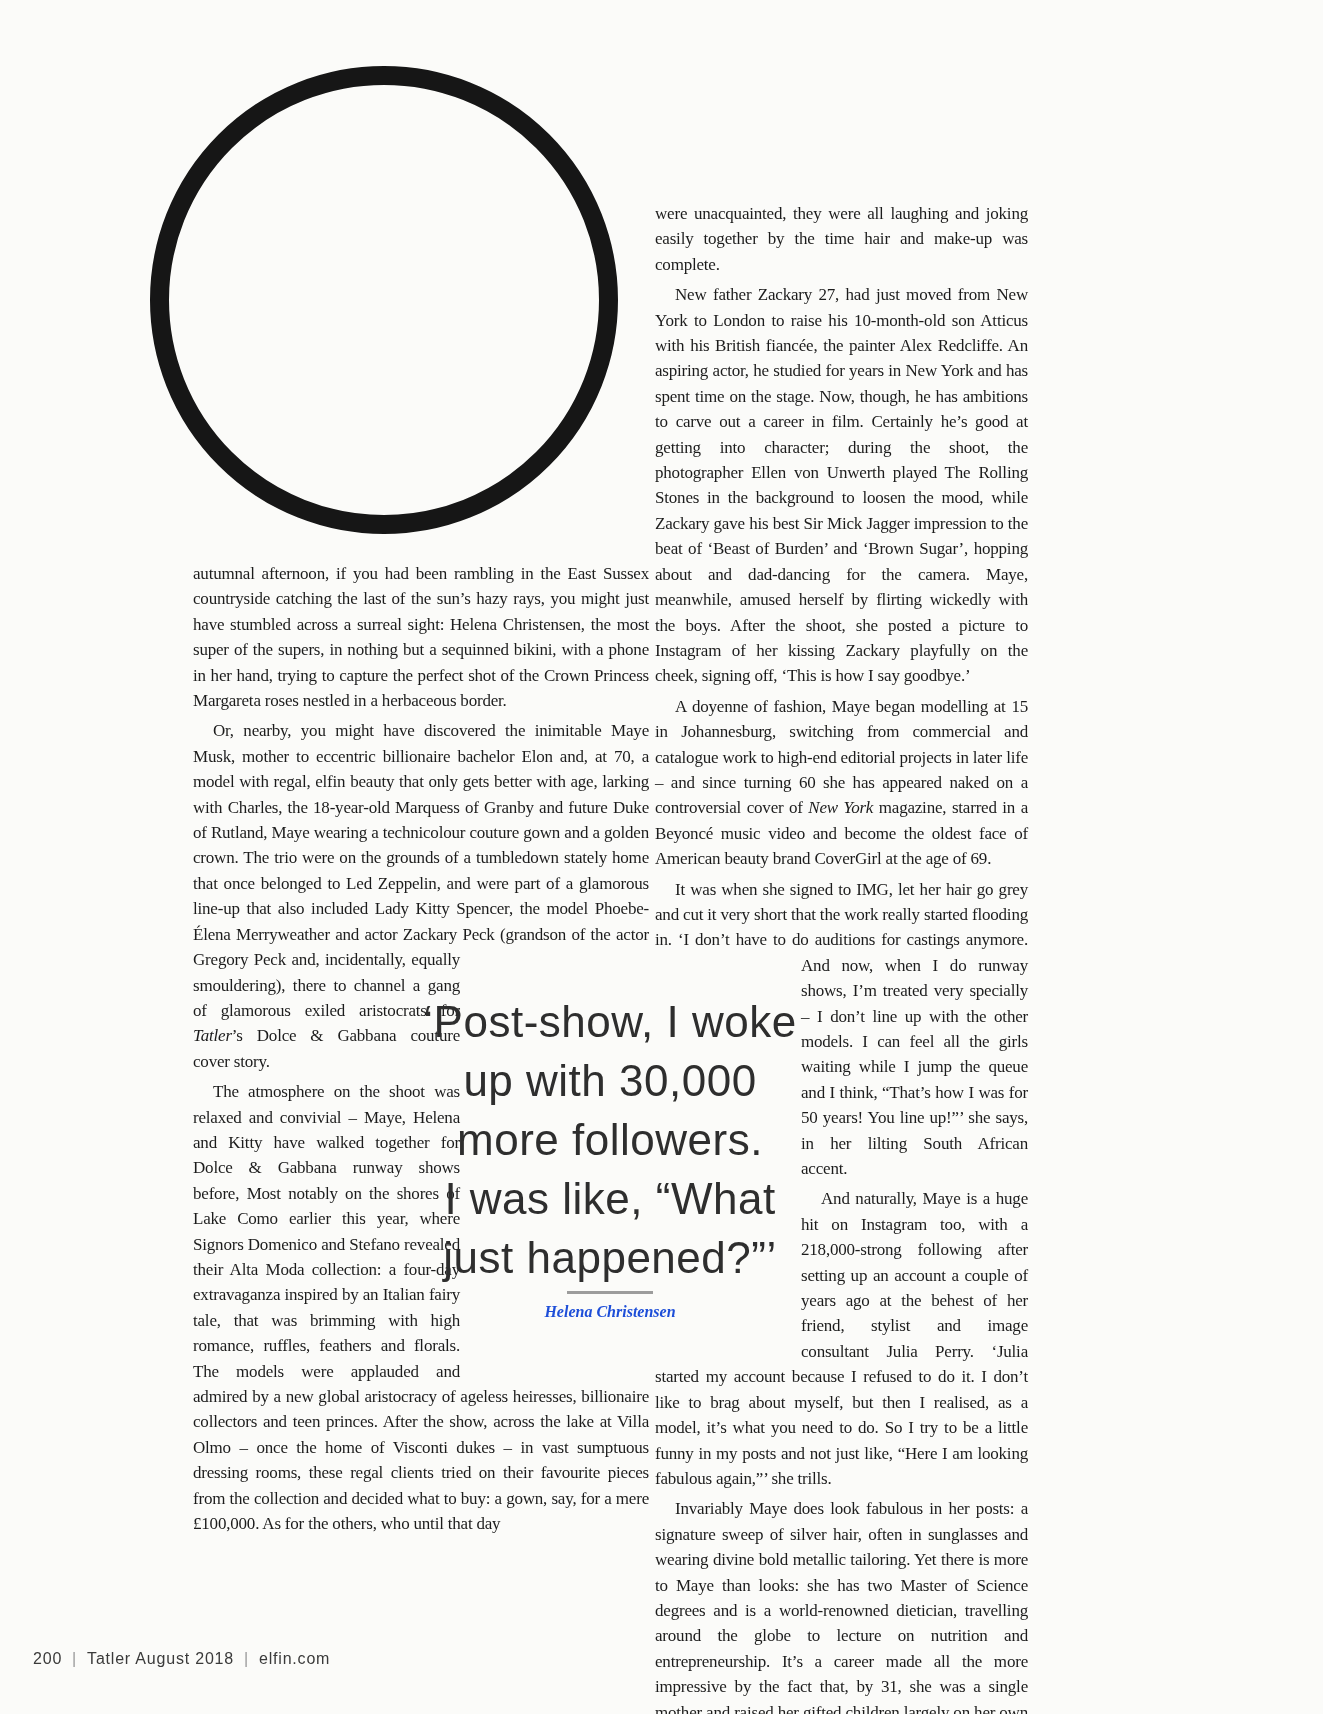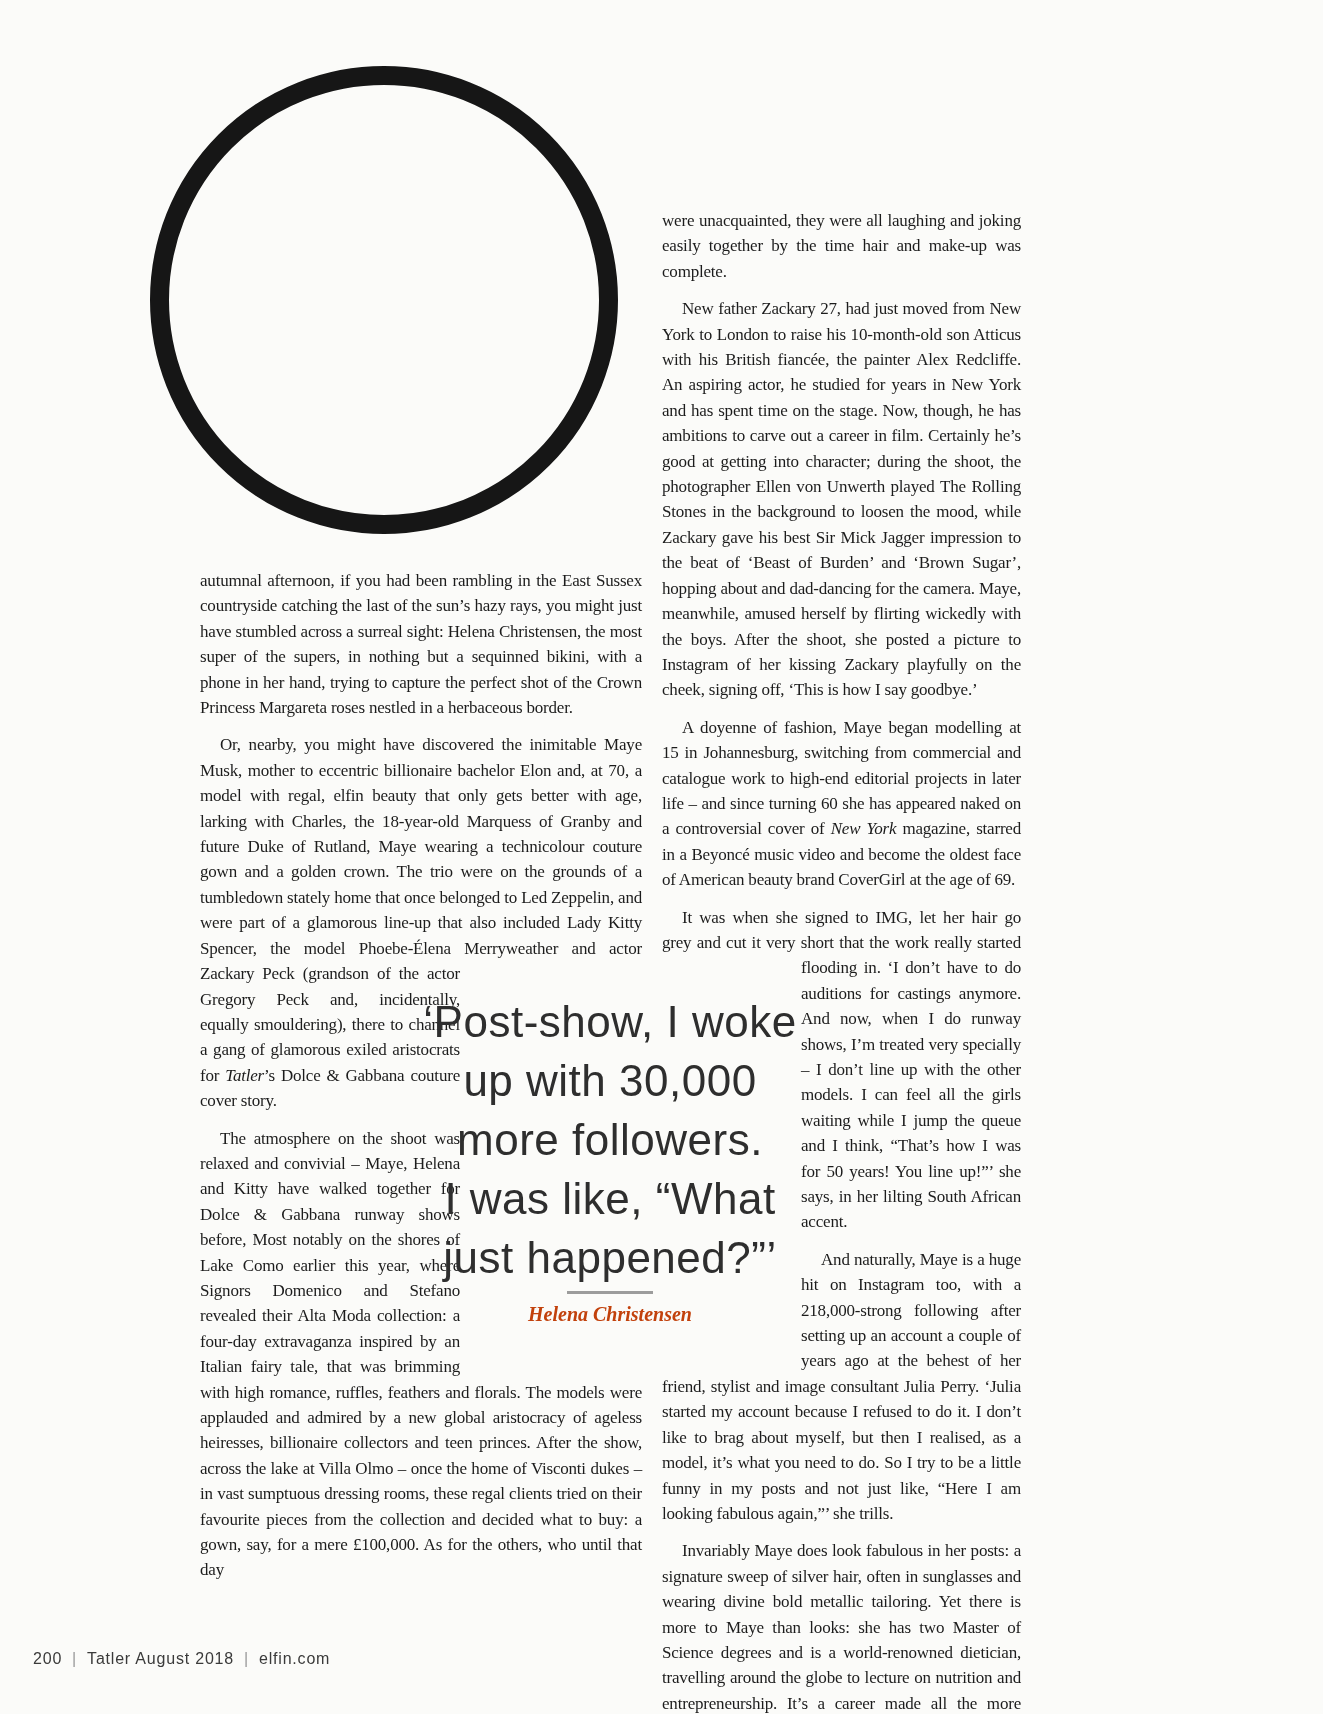--- a/index.html
+++ b/index.html
@@ -14,21 +14,21 @@
   
   #dropcap{
     position:absolute;left:150px;top:66px;
     width:468px;height:468px;box-sizing:border-box;
     border:19px solid #161616;border-radius:50%;
   }
   .bodytext{
     font-size:17px;line-height:25.4px;
     text-align:justify;letter-spacing:-0.2px;
   }
-  .bodytext p{margin:12px;}
+  .bodytext p{margin:5px;}
   .bodytext p.indent{text-indent:20px;}
   #left-open{
     position:absolute;left:170px;top:528px;width:466px;
     text-align:right;
   }
   #left-col{
     position:absolute;left:188px;top:556px;width:466px;height:1080px;
   }
   #left-cutout{
     float:right;width:194px;height:812px;
@@ -49,21 +49,21 @@
     color:#2e2e2e;text-align:center;
     white-space:pre;letter-spacing:0.5px;
   }
   #quote-rule{
     position:absolute;left:567px;top:1291px;width:86px;height:3px;
     background:#9c9c9c;
   }
   #attribution{
     position:absolute;left:400px;top:1303px;width:420px;
     text-align:center;font-style:italic;font-weight:bold;
-    font-size:20px;color:#c2410c;
+    font-size:16px;color:#1d4ed8;
   }
   #footer{
     position:absolute;left:33px;top:1650px;
     font-family:"Liberation Sans","DejaVu Sans",sans-serif;
     font-size:16px;color:#3a3a3a;letter-spacing:0.8px;
   }
   #footer .sep{color:#999;padding:0 10px;font-weight:200;}
   i{}
 </style>
 </head>

